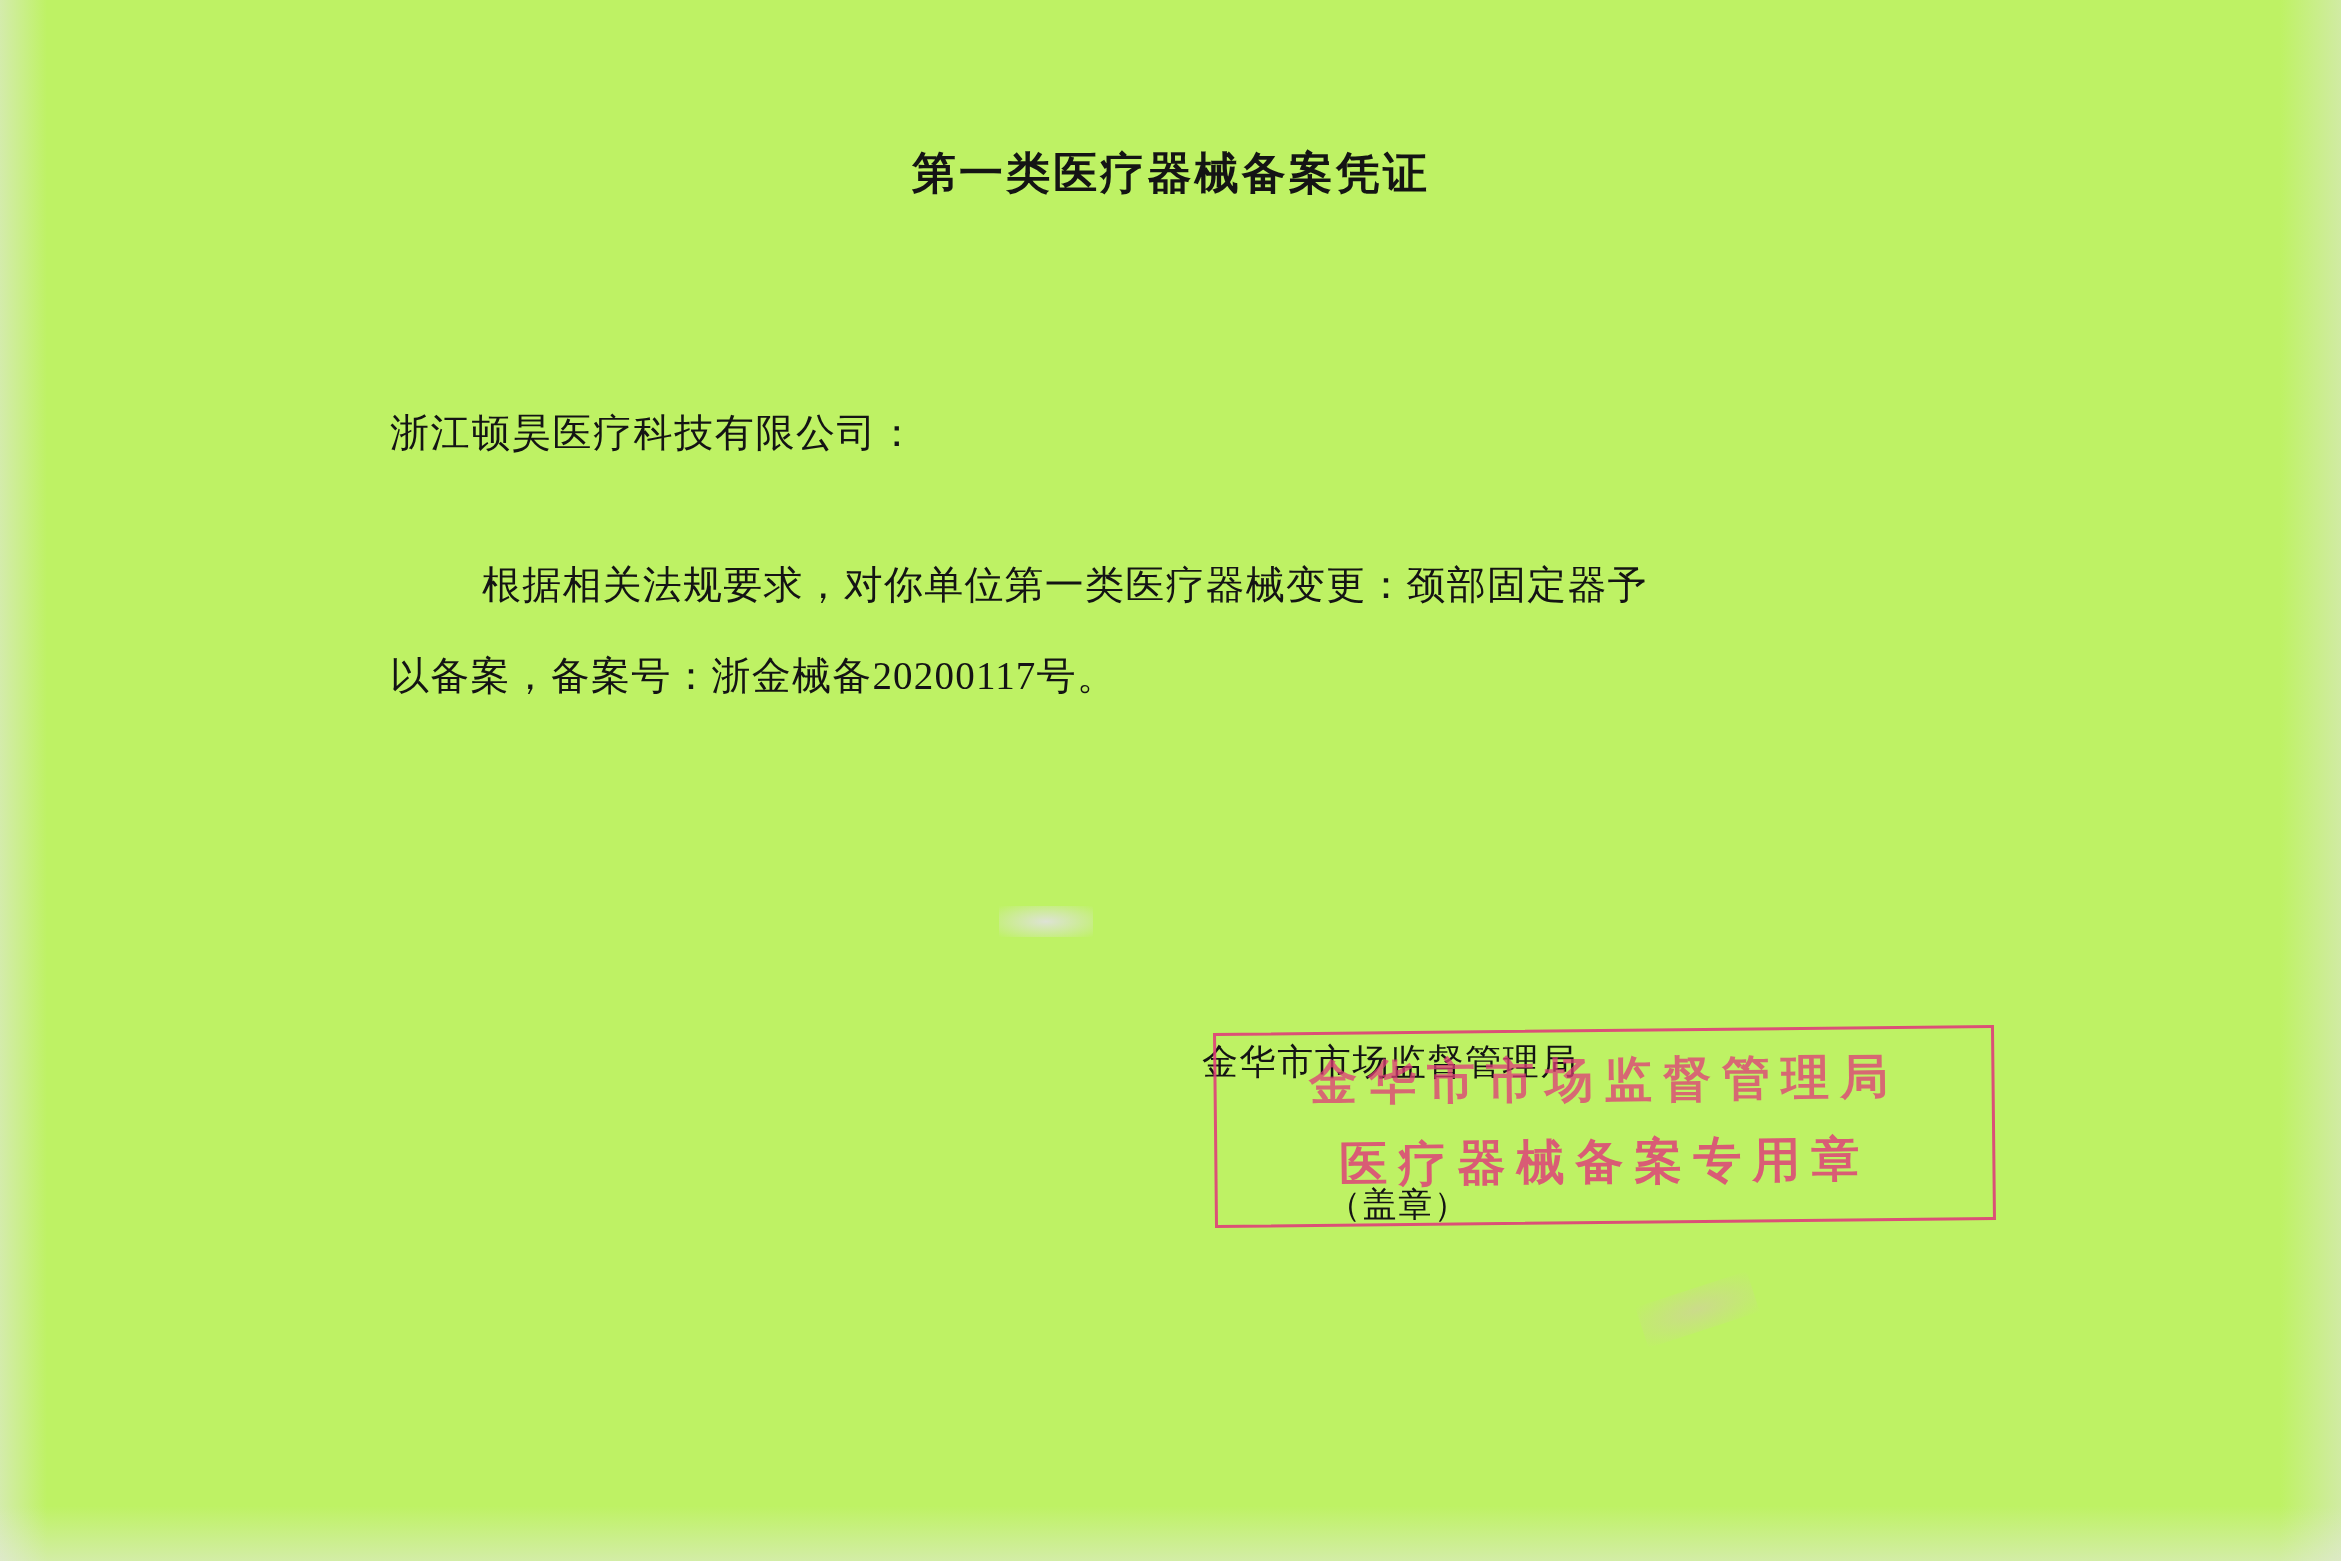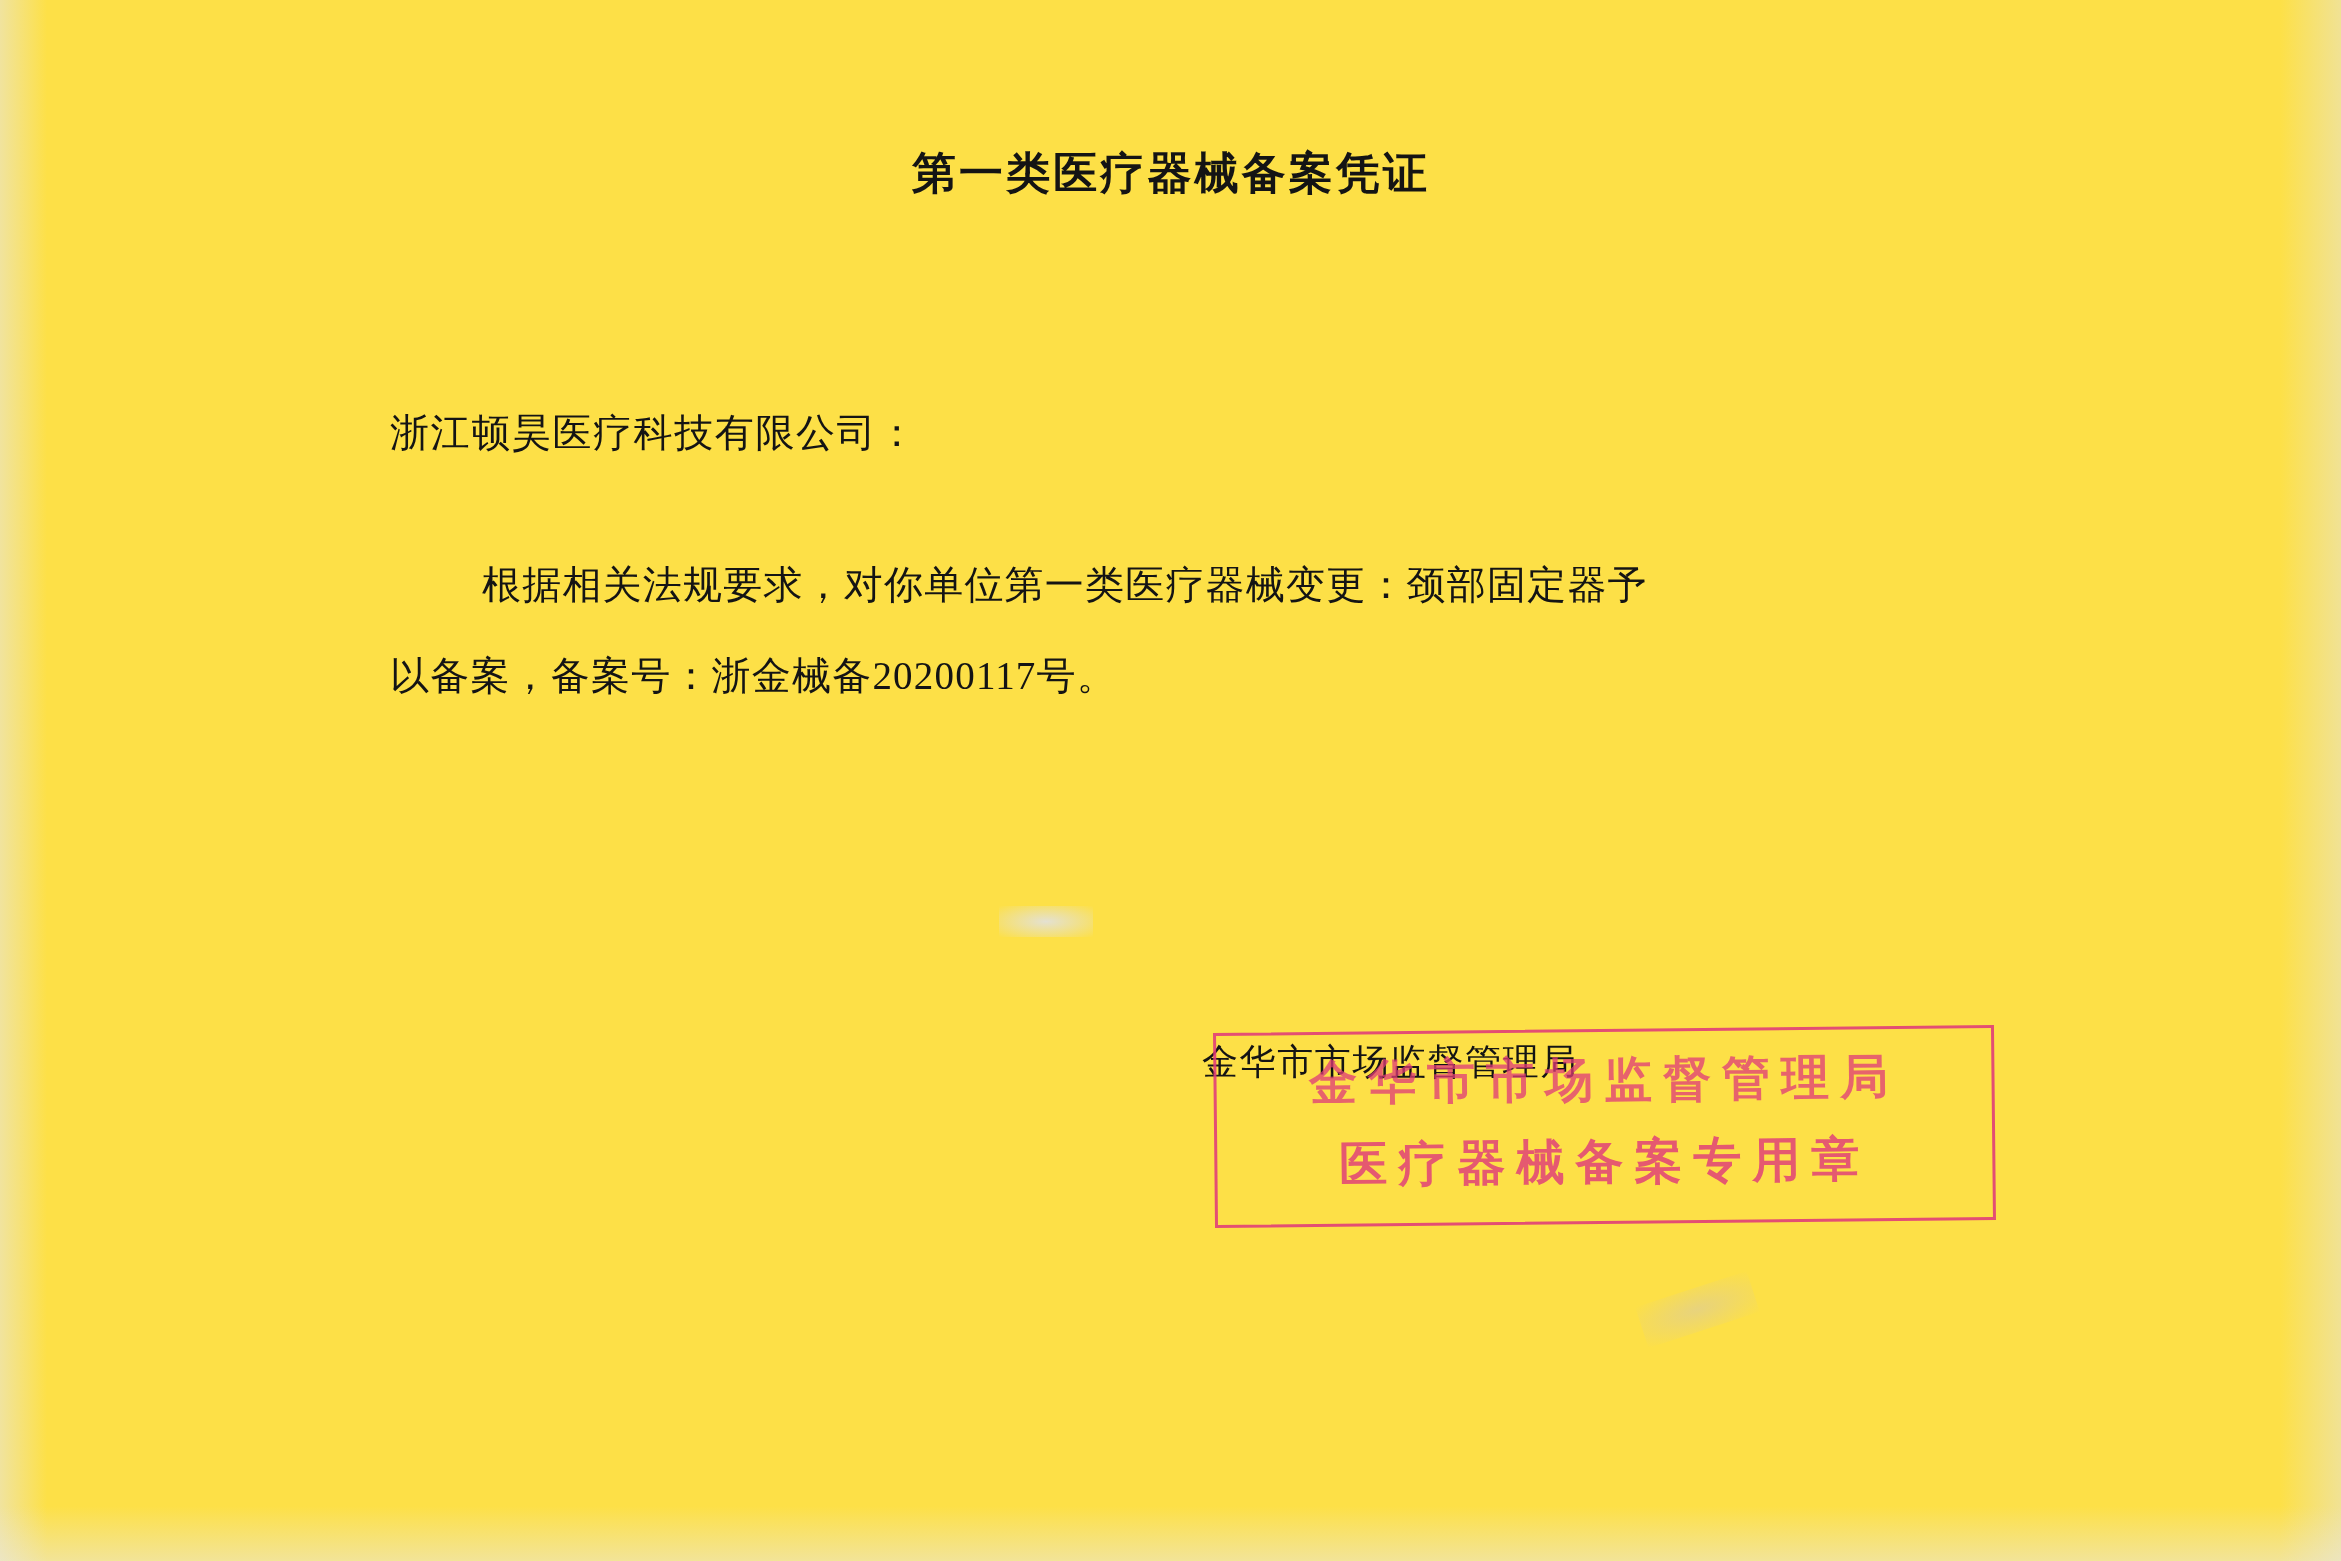--- a/index.html
+++ b/index.html
@@ -12,21 +12,21 @@
     height: 1561px;
     font-family: "Liberation Sans", "DejaVu Sans", sans-serif;
     color: #111111;
     position: relative;
     overflow: hidden;
   }
 
   .page {
     position: absolute;
     inset: 0;
-    background: #fde047;
+    background: #bef264;
   }
 
   
   .scan-shade-left {
     position: absolute;
     left: 0; top: 0;
     width: 47px; height: 100%;
     background: linear-gradient(to right, rgba(230,230,230,0.55), rgba(255,255,255,0));
     pointer-events: none;
   }
@@ -192,20 +192,21 @@
     </div>
     <div>
       <span>以备案，备案号：浙金械备20200117号。</span>
     </div>
   </div>
 
   <div class="smudge2"></div>
 
   <div class="signature-block">
     <div class="signature-line">金华市市场监督管理局</div>
+    <div class="seal-label">（盖章）</div>
   </div>
 
   <div class="stamp">
     <div class="stamp-line1">金华市市场监督管理局</div>
     <div class="stamp-line2">医疗器械备案专用章</div>
   </div>
 
 
   <div class="smudge"></div>
 

